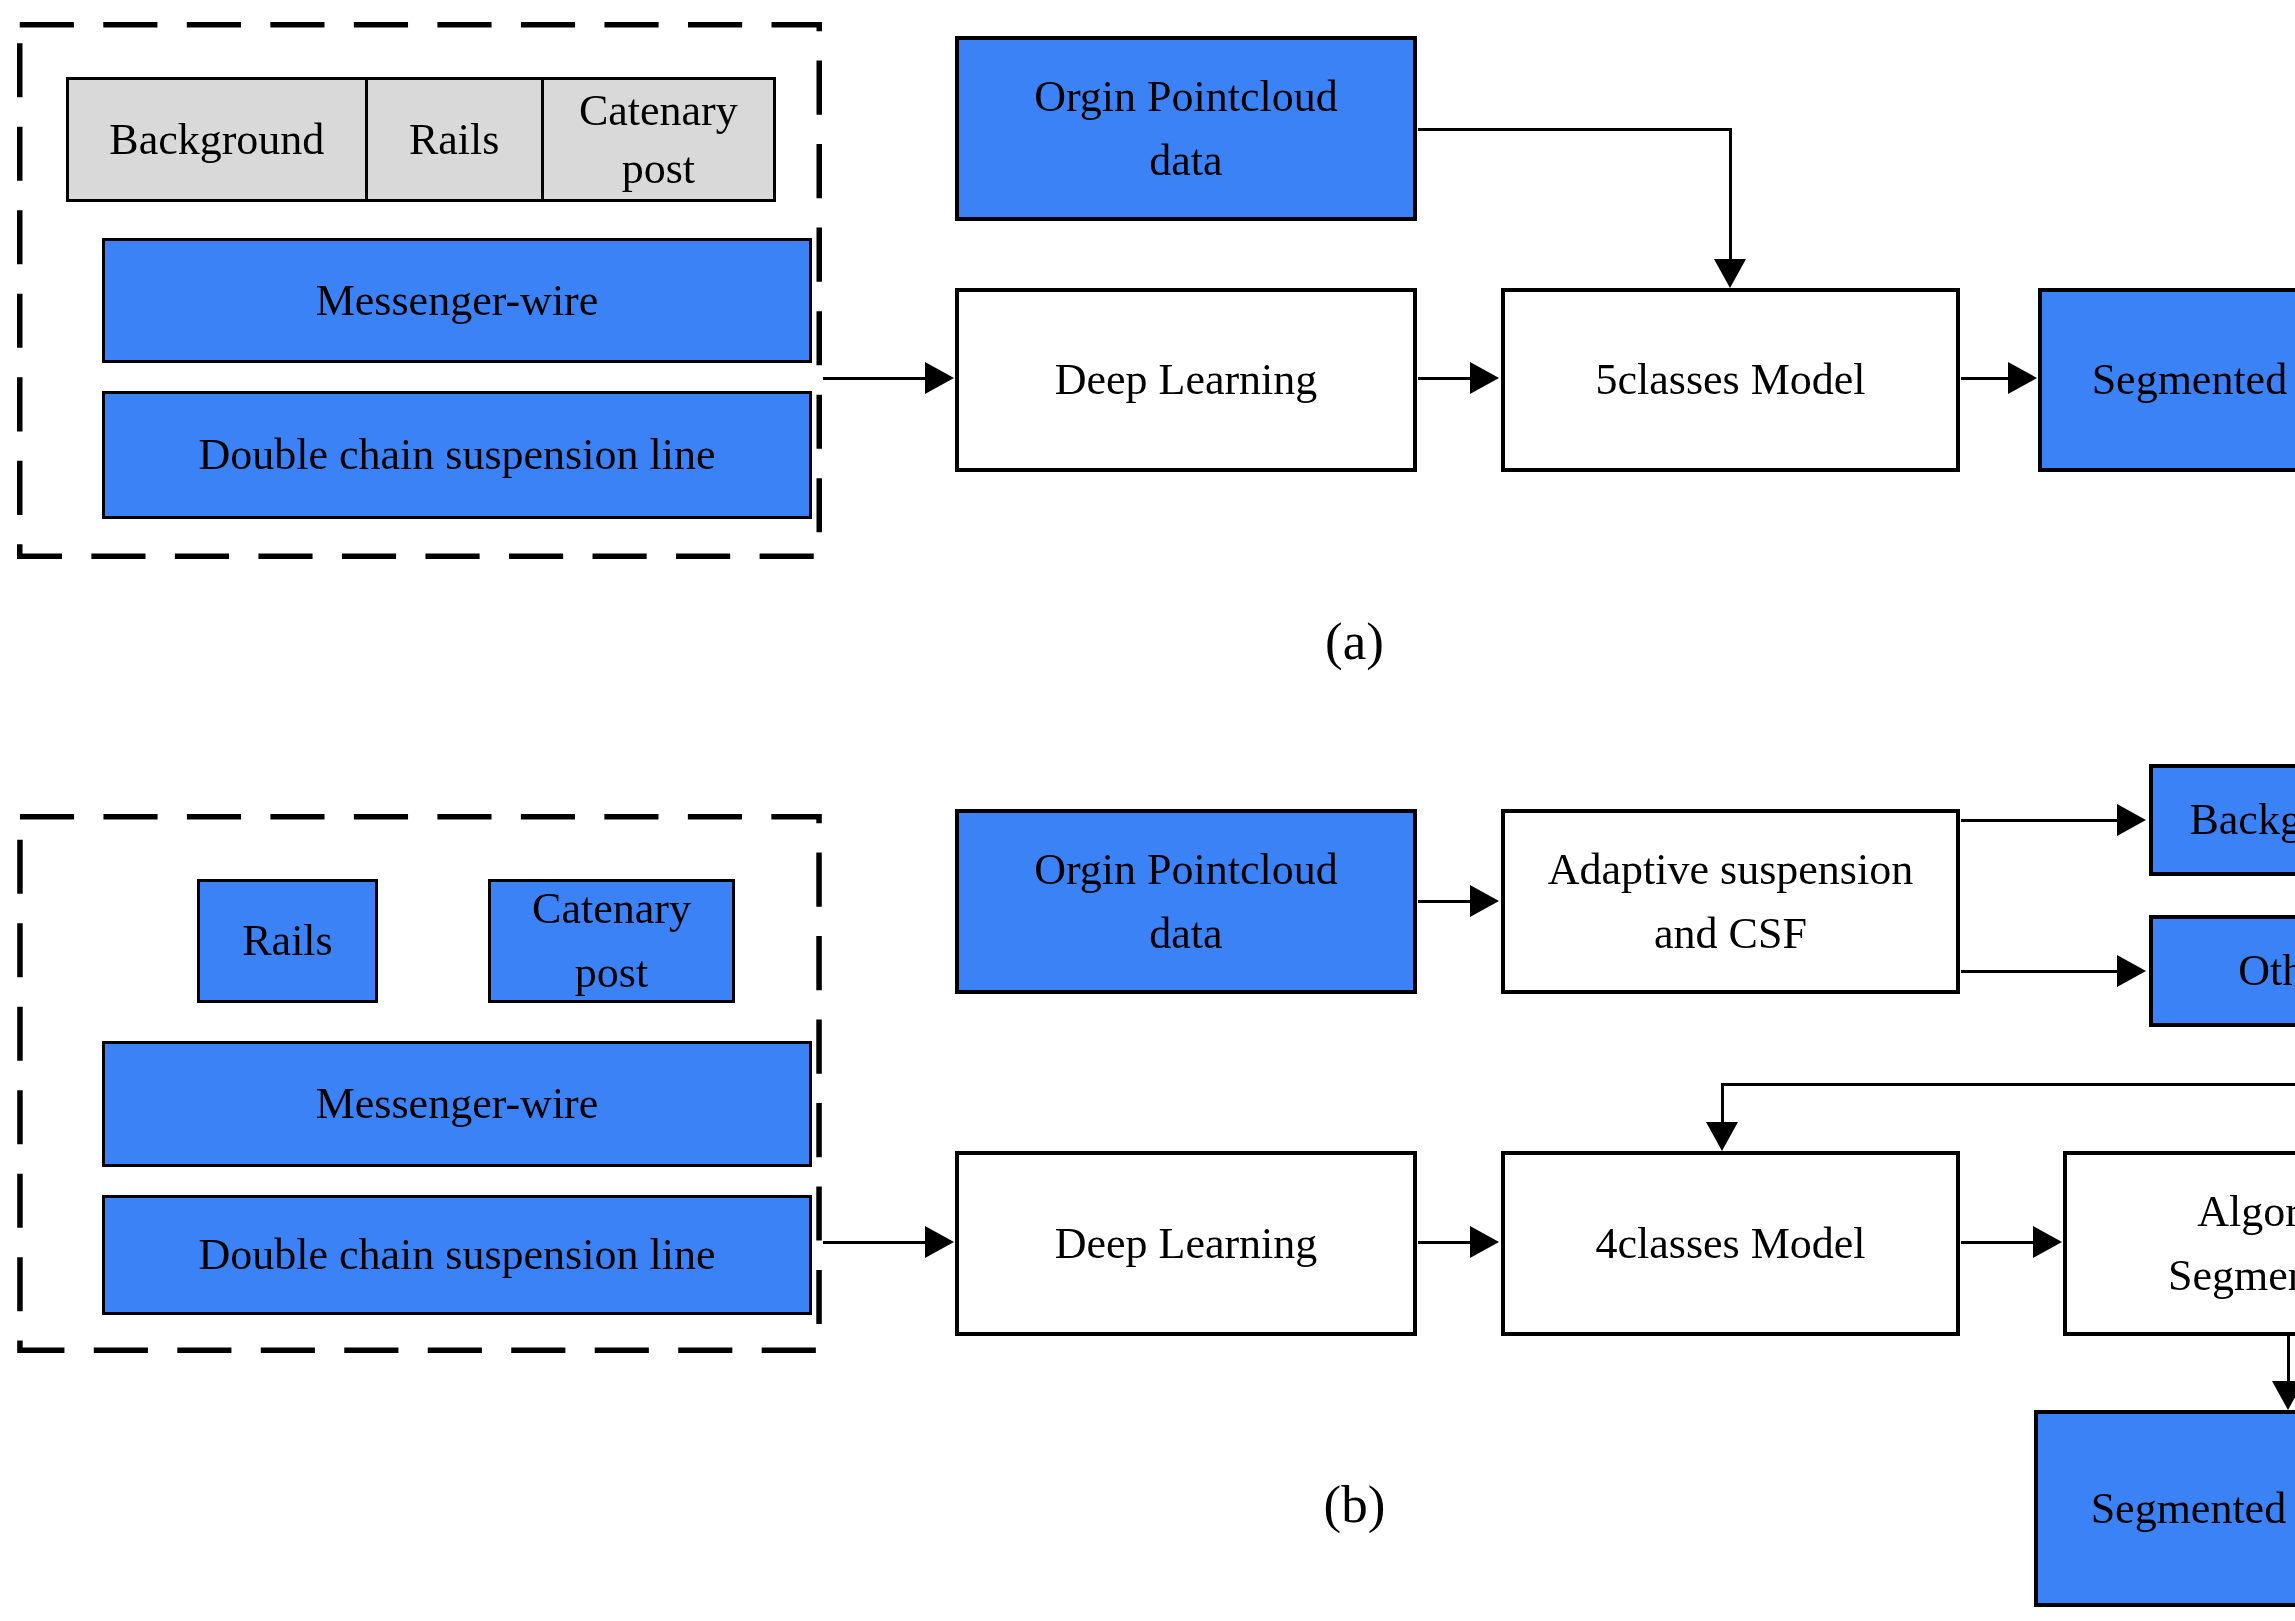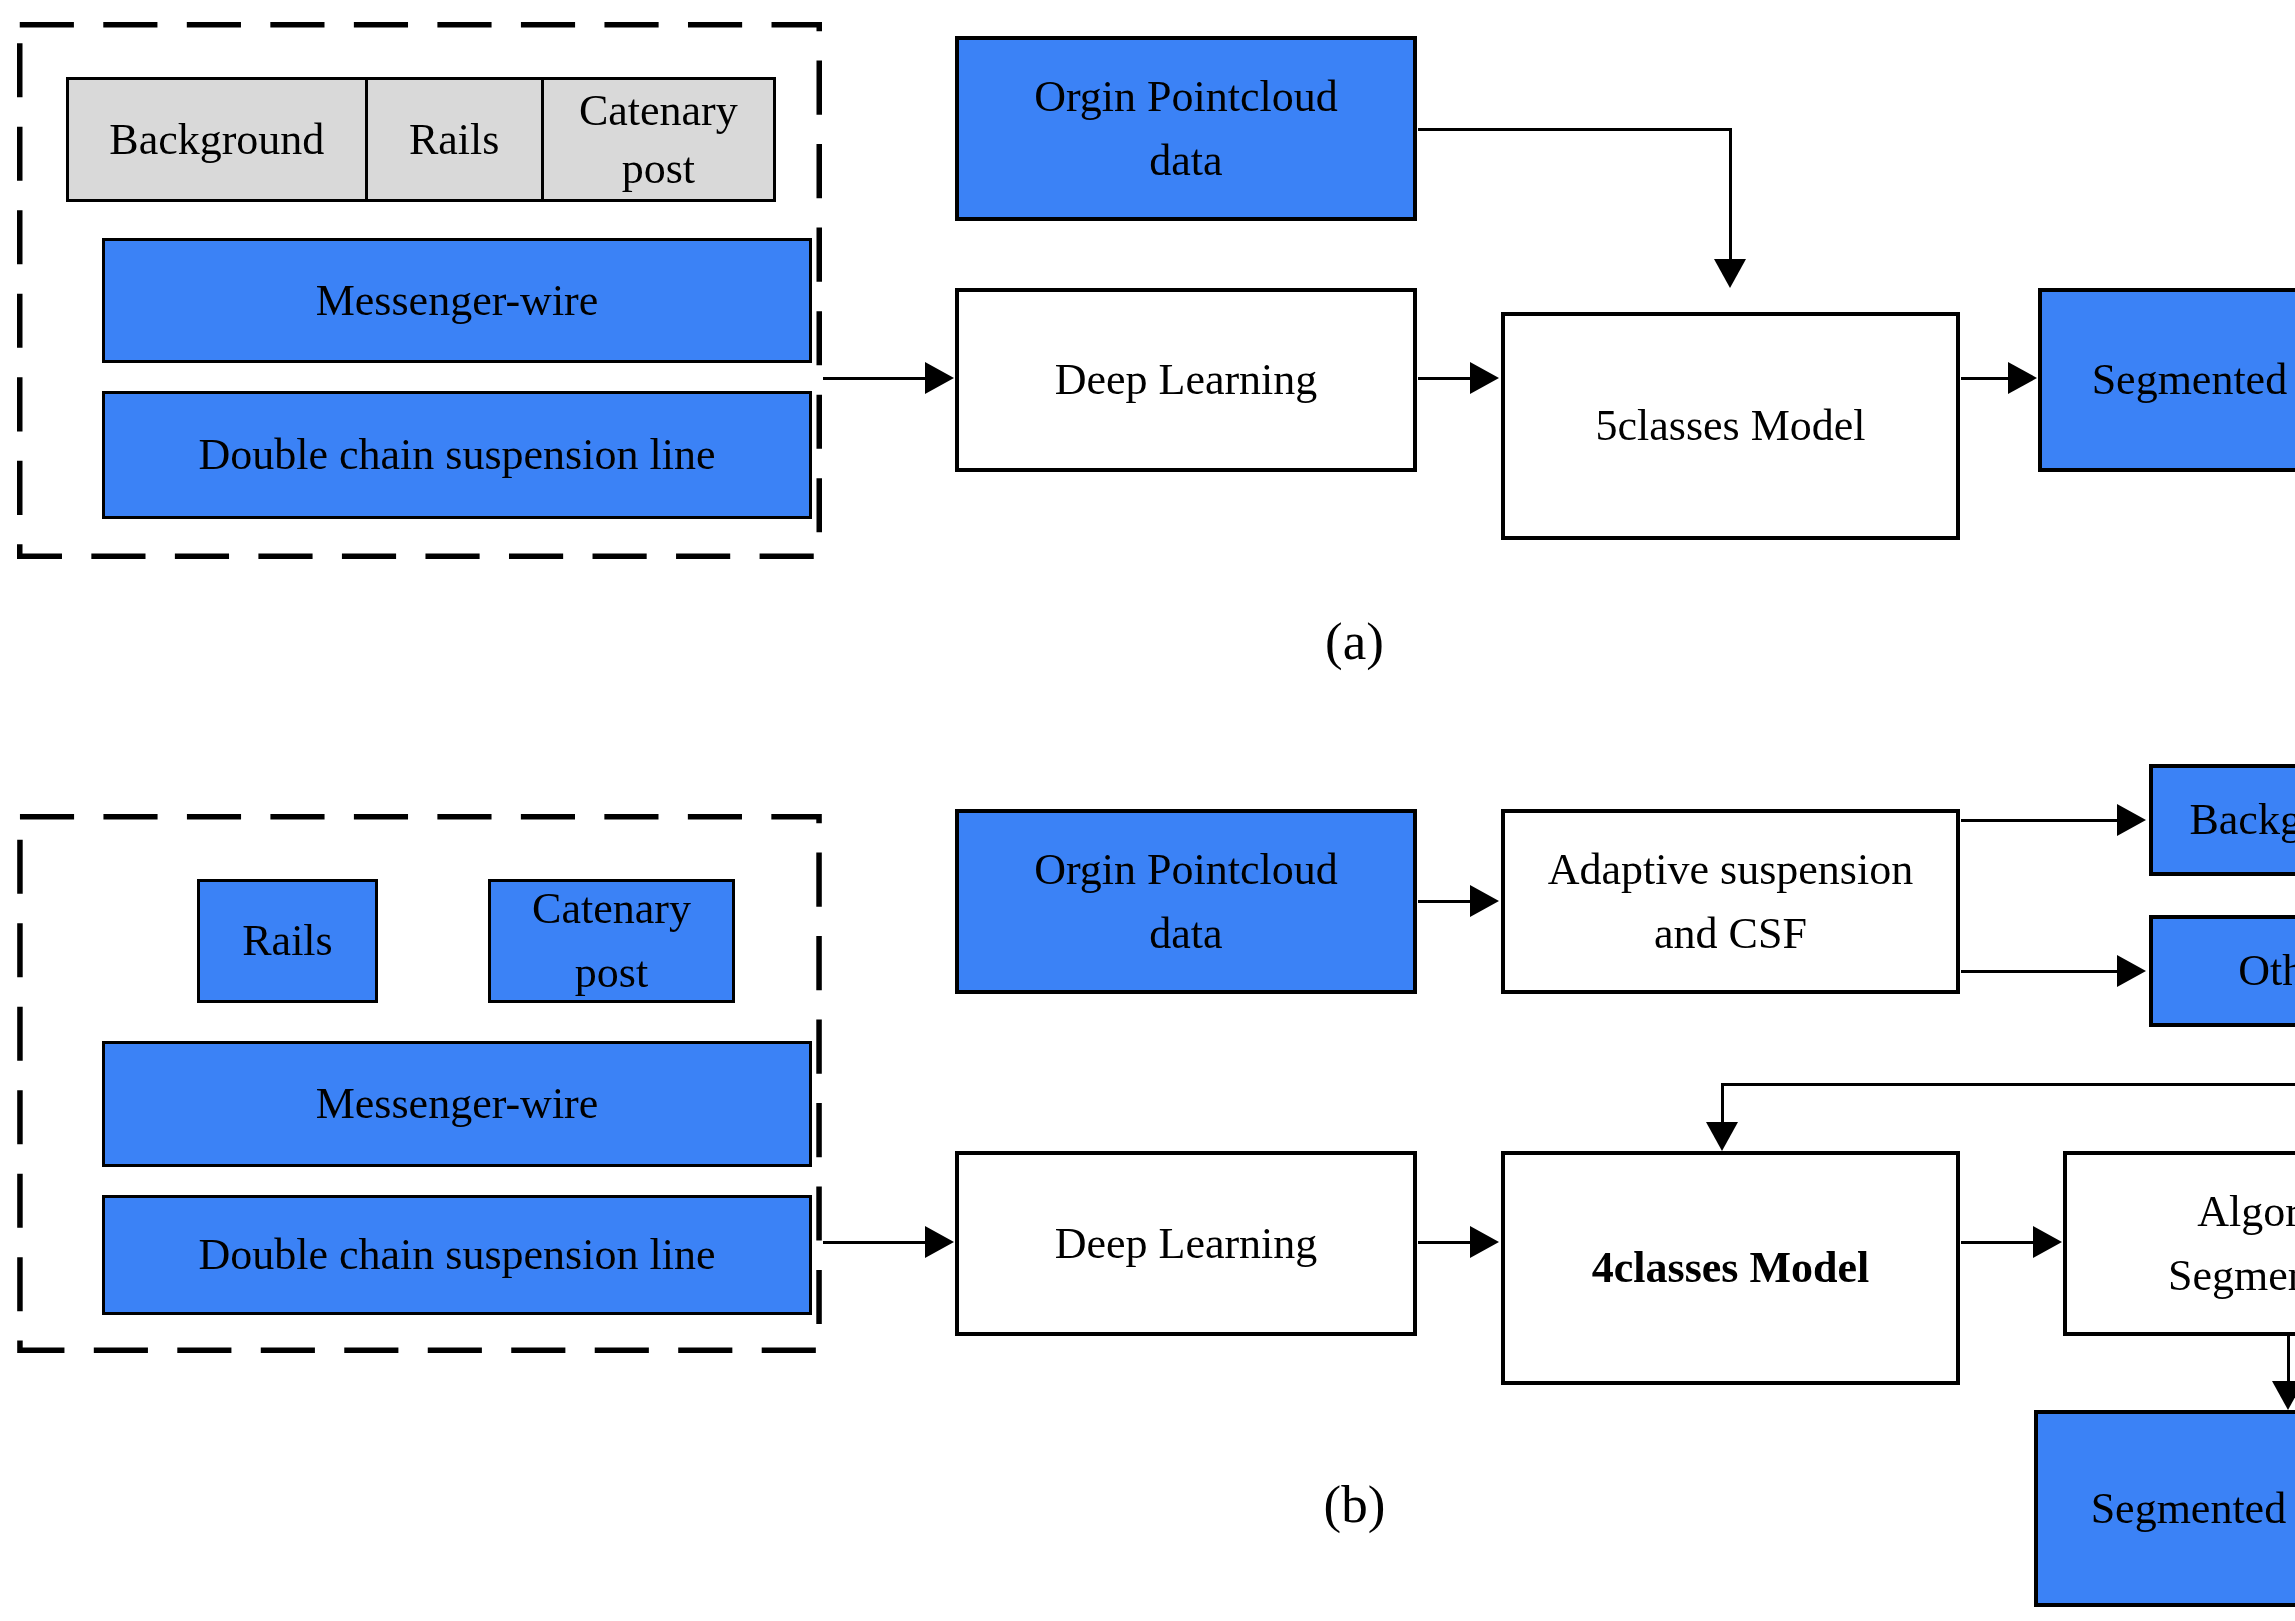--- a/index.html
+++ b/index.html
@@ -64,21 +64,21 @@
 
     <div class="box gray" style="left:955px; top:36px; width:462px; height:185px;">
       <span class="label">Orgin Pointcloud
 data</span>
     </div>
 
     <div class="box white" style="left:955px; top:288px; width:462px; height:184px;">
       <span class="label">Deep Learning</span>
     </div>
 
-    <div class="box white" style="left:1501px; top:288px; width:459px; height:228px;margin-top:24px;">
+    <div class="box white" style="left:1501px; top:288px; width:459px; height:184px;">
       <span class="label">5classes Model</span>
     </div>
 
     <div class="box gray" style="left:2038px; top:288px; width:513px; height:184px;">
       <span class="label">Segmented point cloud</span>
     </div>
 
     <div class="hline" style="left:823px; top:377px; width:105px;"></div>
     <div class="arr-r" style="left:925px; top:362px;"></div>
 
@@ -133,21 +133,21 @@
     </div>
 
     <div class="box gray" style="left:2149px; top:915px; width:296px; height:112px;">
       <span class="label">Others</span>
     </div>
 
     <div class="box white" style="left:955px; top:1151px; width:462px; height:185px;">
       <span class="label">Deep Learning</span>
     </div>
 
-    <div class="box white" style="left:1501px; top:1151px; width:459px; height:234px;font-weight:bold;">
+    <div class="box white" style="left:1501px; top:1151px; width:459px; height:185px;">
       <span class="label">4classes Model</span>
     </div>
 
     <div class="box white" style="left:2063px; top:1151px; width:452px; height:185px;">
       <span class="label">Algorithm
 Segmentation</span>
     </div>
 
     <div class="box gray" style="left:2034px; top:1410px; width:519px; height:197px;">
       <span class="label">Segmented point cloud</span>

